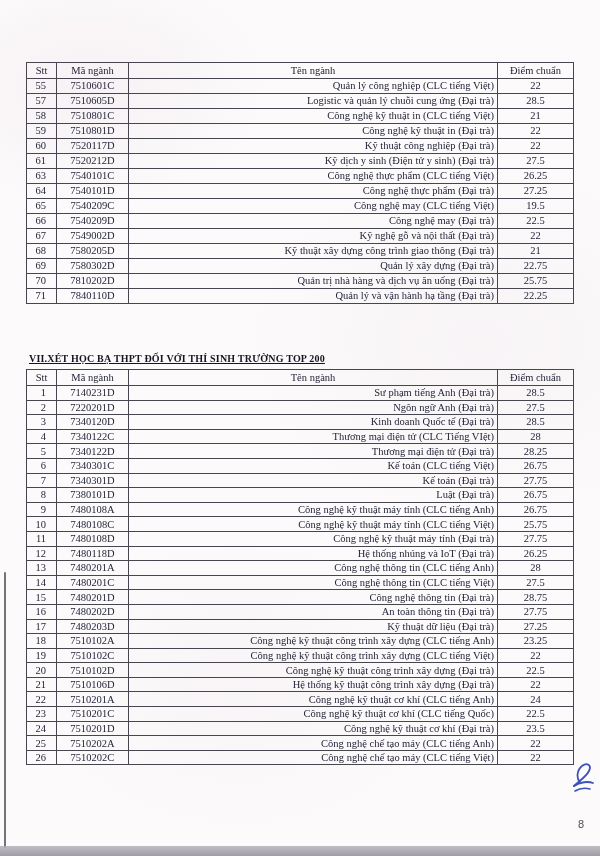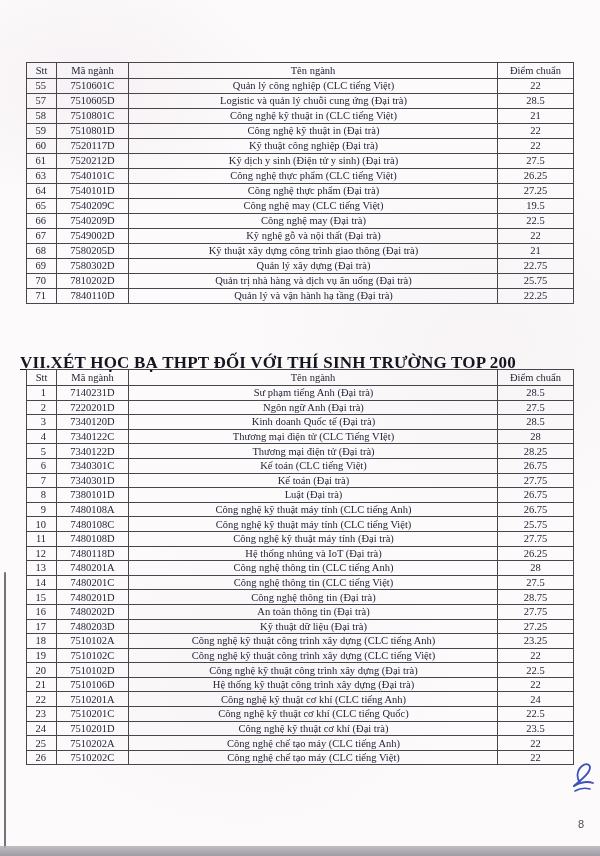--- a/index.html
+++ b/index.html
@@ -31,29 +31,29 @@
     overflow:hidden;
     padding:0 3px;
     color:#24263a;
     vertical-align:middle;
   }
   th { text-align:center; height:16px; }
   #table1 td { height:15px; }
   #table2 td { height:14.6px; }
   td.c0 { text-align:right; padding-right:10px; }
   td.c1 { text-align:center;margin-top:25px; }
-  td.c2 { text-align:center; padding-left:4px;margin-left:26px; }
+  td.c2 { text-align:right; padding-left:4px;margin-left:26px; }
   td.c3 { text-align:center; }
   col.w0 { width:30px; }
   col.w1 { width:72px; }
   col.w2 { width:369px; }
   col.w3 { width:76px; }
   .section-title {
-    position:absolute; left:20px; top:353px;
-    font-size:17px; font-weight:bold; color:#15151f;
+    position:absolute; left:29px; top:353px;
+    font-size:10px; font-weight:bold; color:#15151f;
     text-decoration:underline;
     letter-spacing:.2px;
     white-space:nowrap;
   }
   .page-number {
     position:absolute; left:578px; top:818px;
     font-size:11px; color:#4e4c55;
     font-family:"Liberation Sans", sans-serif;
   }
   .signature { position:absolute; left:566px; top:760px; width:32px; height:44px; }

